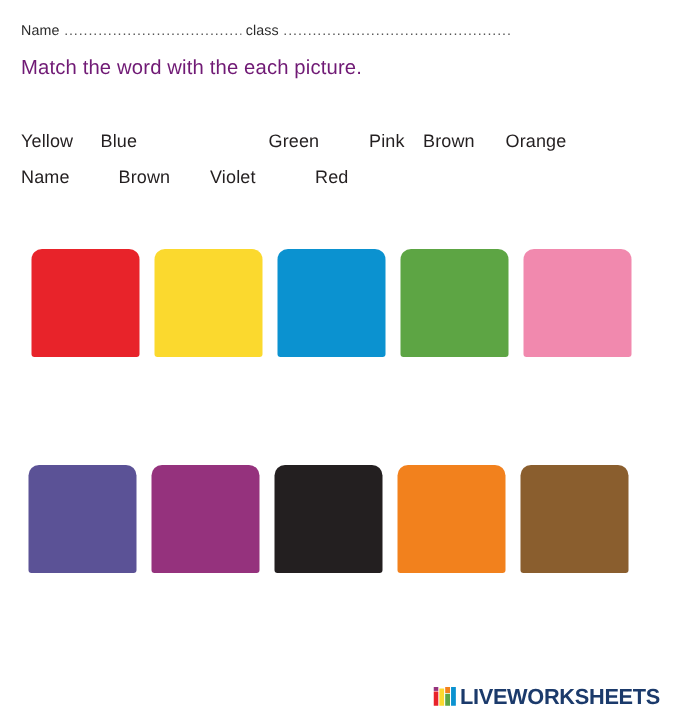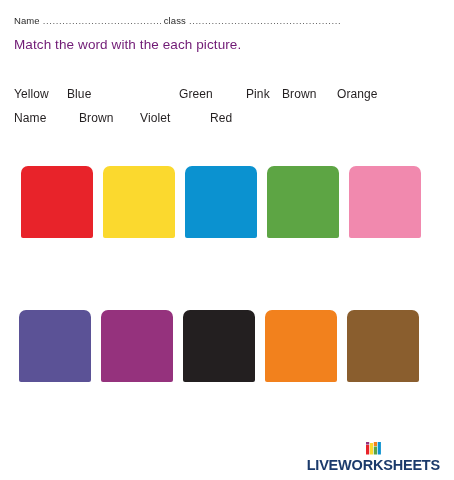--- a/index.html
+++ b/index.html
@@ -95,21 +95,20 @@
   }
 
   
   .footer-logo {
     position: absolute;
     right: 14px;
     bottom: 8px;
     display: flex;
     align-items: center;
     gap: 3px;
-    flex-direction: column;
   }
   .logo-mark {
     display: block;
     width: 15px;
     height: 13px;
     flex: 0 0 auto;
   }
   .logo-text {
     font-size: 14.5px;
     font-weight: bold;

